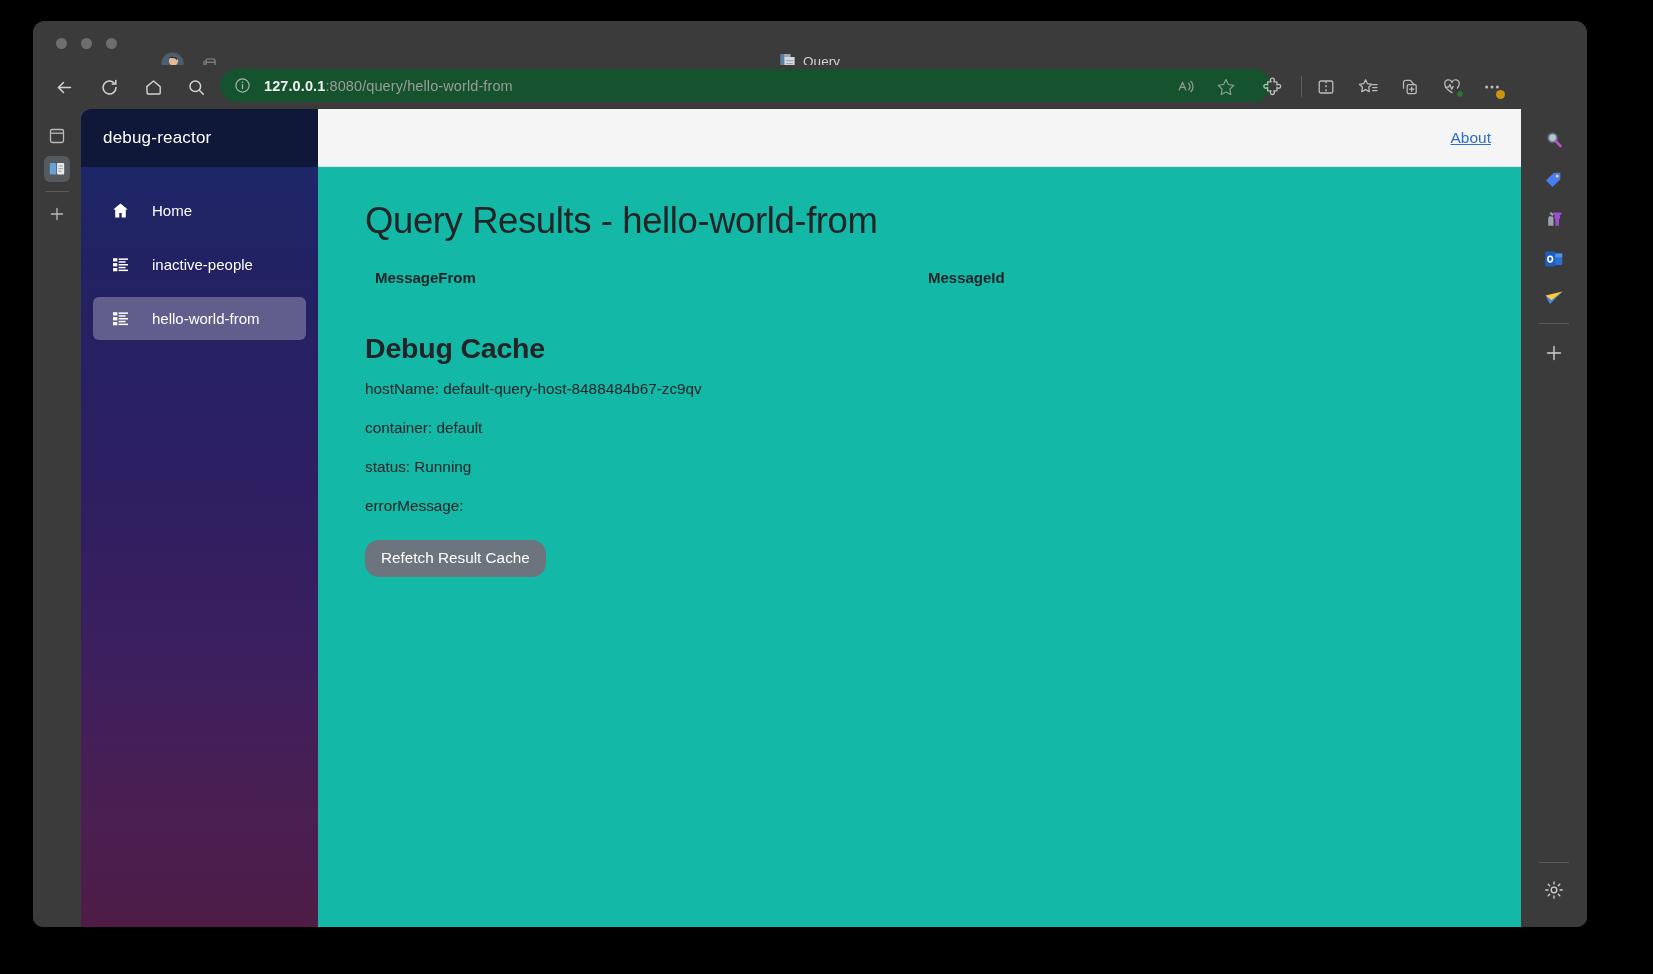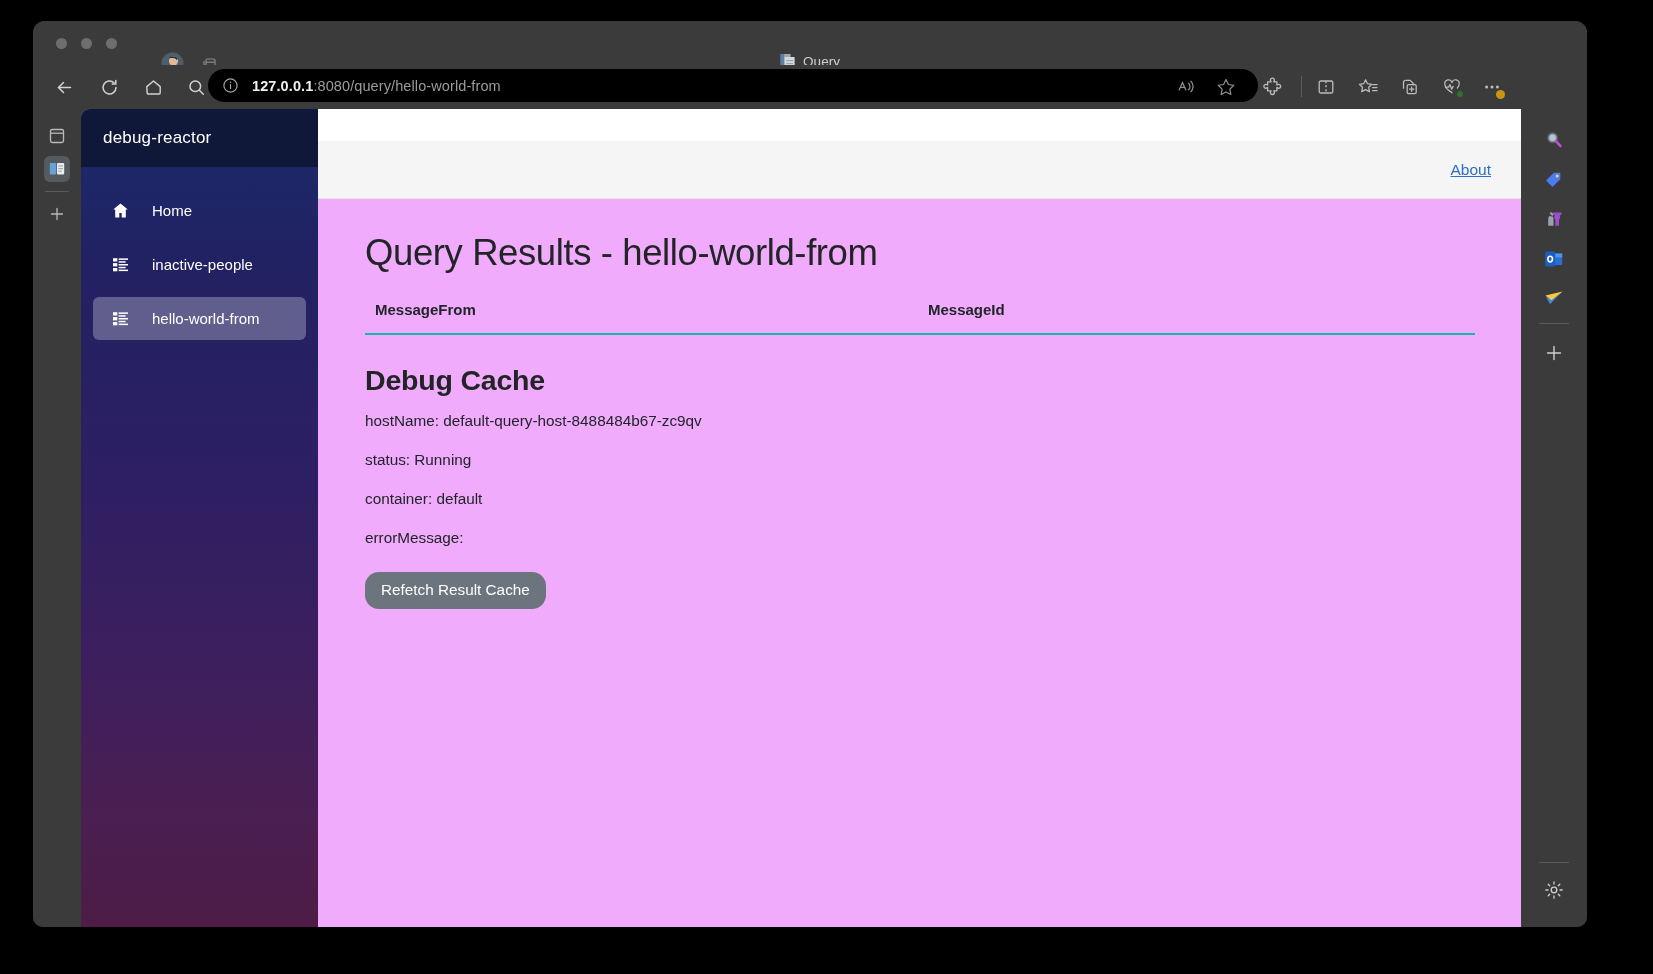--- a/index.html
+++ b/index.html
@@ -44,23 +44,23 @@
     position: absolute; top: 9px; width: 26px; height: 26px;
     display: flex; align-items: center; justify-content: center;
     opacity: .88;
   }
   .nav-back { left: 18px; }
   .nav-reload { left: 63px; }
   .nav-home { left: 107px; }
   .nav-search { left: 150px; }
 
   .omnibox {
-    position: absolute; left: 175px; top: 4px;
+    position: absolute; left: 187px; top: 4px;
     width: 1050px; height: 33px;
-    background: #000000; border-radius: 17px;
+    background: #14532d; border-radius: 17px;
     display: flex; align-items: center; padding: 0 14px;
   }
   .omnibox .info-icon { width: 17px; height: 17px; margin-right: 13px; opacity: .8; flex: none; }
   .url { font-size: 14.5px; color: #9b9b9b; letter-spacing: .1px; white-space: nowrap; }
   .url .host { color: #f2f2f2; font-weight: bold; }
 
   .tb-icon {
     position: absolute; top: 9px; width: 26px; height: 26px;
     display: flex; align-items: center; justify-content: center; opacity: .85;
   }
@@ -140,21 +140,21 @@
   .navitem {
     display: flex; align-items: center; gap: 22px;
     height: 43px; margin: 0 12px 11px 12px; padding-left: 18px;
     border-radius: 6px; color: #ffffff; font-size: 15px;
     cursor: pointer;
   }
   .navitem.active { background: rgba(255,255,255,.28); }
   .navitem .nav-ico { width: 19px; height: 19px; flex: none; display: block; }
 
   
-  .content { flex: 1; display: flex; flex-direction: column; background: #f0abfc; min-width: 0; margin-top: 32px; }
+  .content { flex: 1; display: flex; flex-direction: column; background: #14b8a6; min-width: 0; }
   .topbar {
     height: 58px; background: #f5f5f5;
     border-bottom: 1px solid #e3e3e3;
     display: flex; align-items: center; justify-content: flex-end;
     padding-right: 30px;
   }
   .about-link {
     color: #2a6fc9; font-size: 15.5px; text-decoration: underline; cursor: pointer;
   }
   .page { padding: 33px 46px 0 47px; overflow: hidden; }
@@ -459,22 +459,22 @@
               <tr>
                 <th>MessageFrom</th>
                 <th class="col2">MessageId</th>
               </tr>
             </thead>
             <tbody></tbody>
           </table>
 
           <h2 class="debug-title">Debug Cache</h2>
           <div class="debug-row">hostName: default-query-host-8488484b67-zc9qv</div>
+          <div class="debug-row">container: default</div>
           <div class="debug-row">status: Running</div>
-          <div class="debug-row">container: default</div>
           <div class="debug-row">errorMessage:</div>
 
           <button class="refetch-btn">Refetch Result Cache</button>
         </div>
       </main>
 
     </div>
   </div>
 </div>
 

